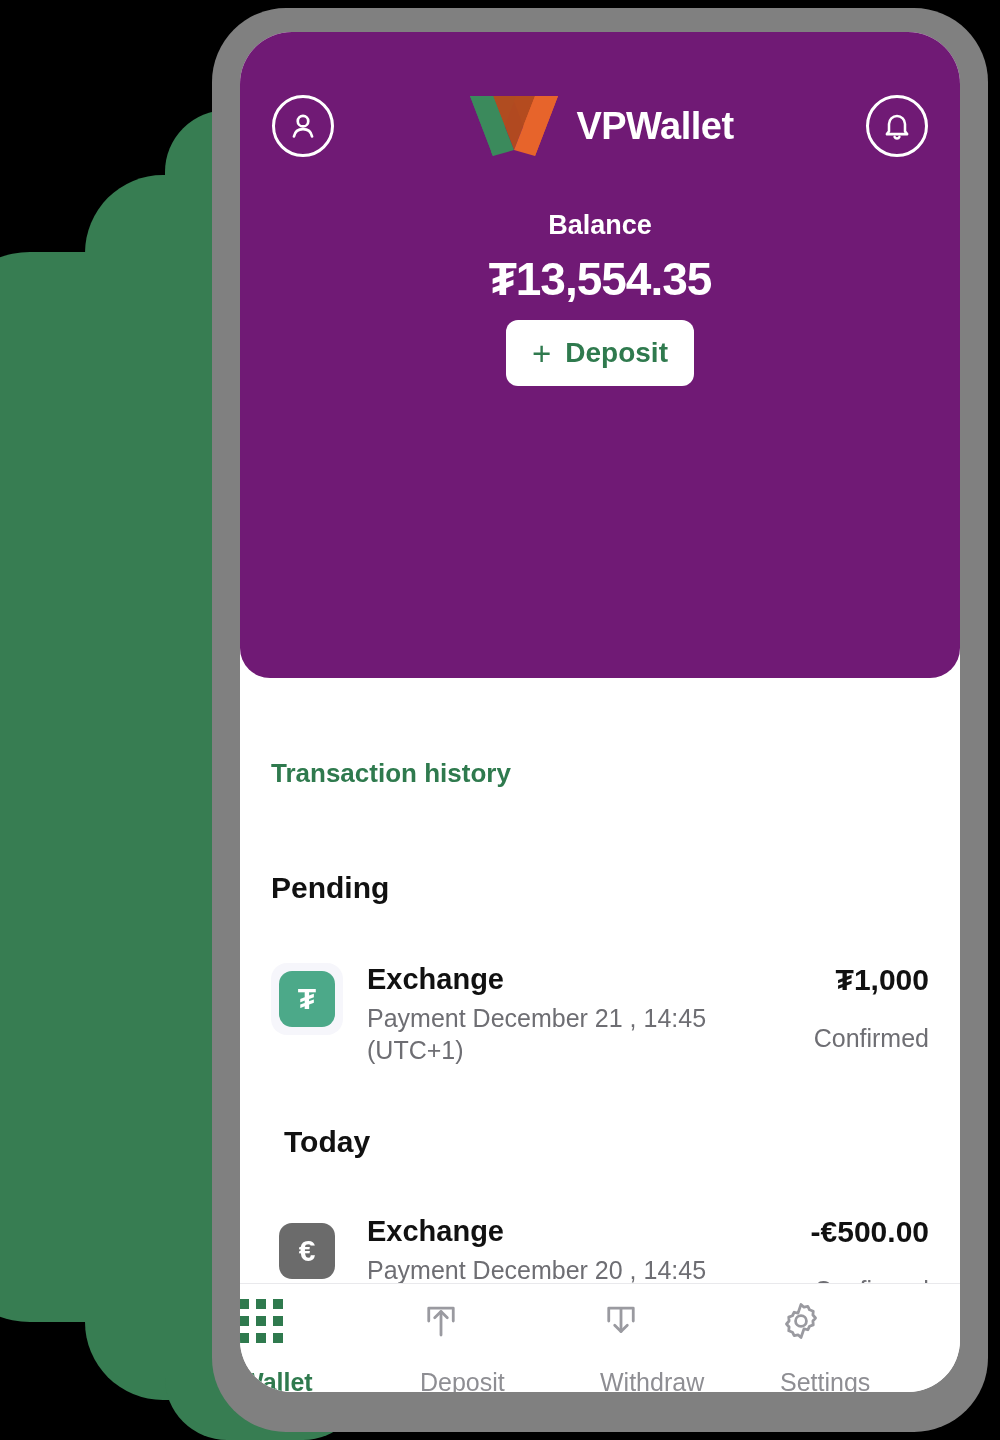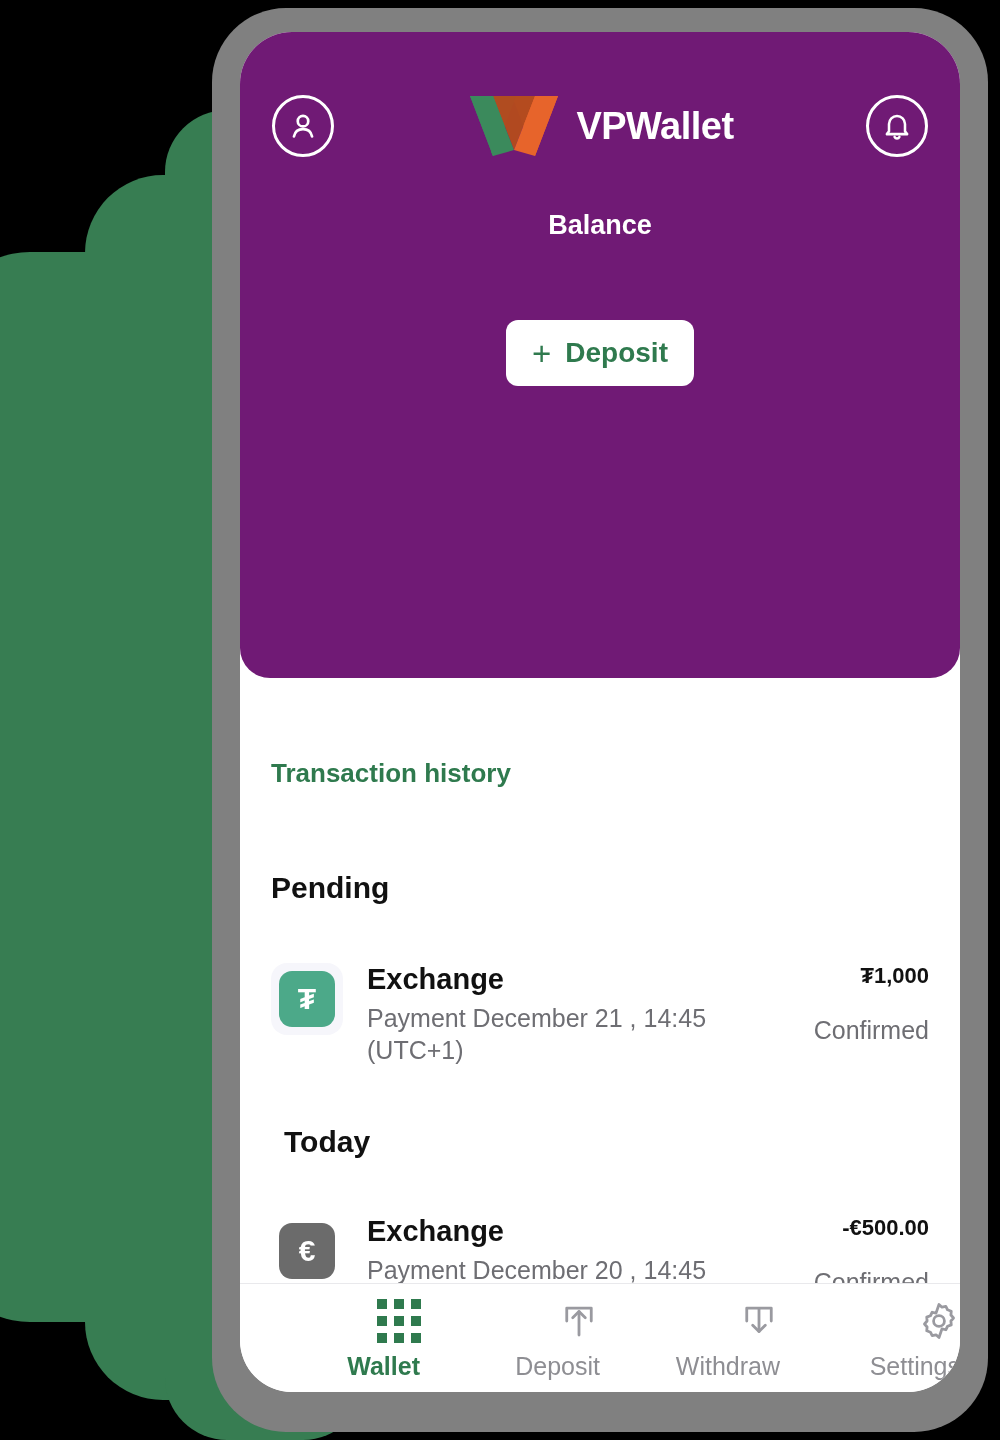--- a/index.html
+++ b/index.html
@@ -209,41 +209,41 @@
   }
   .tx-badge.tether { background: #4CA989; }
   .tx-badge.euro   { background: #6b6b6b; }
   .tx-badge-glyph { color: #ffffff; font-size: 30px; font-weight: bold; line-height: 1; }
 
   .tx-main { flex: 1 1 auto; min-width: 0; }
   .tx-name { color: #111111; font-size: 29px; font-weight: bold; margin-bottom: 6px; }
   .tx-desc { color: #6e6e73; font-size: 25px; line-height: 1.28; }
 
   .tx-right { text-align: right; flex: 0 0 auto; }
-  .tx-amount { color: #111111; font-size: 22px; font-weight: bold; margin-bottom: 8px; white-space: nowrap; }
+  .tx-amount { color: #111111; font-size: 30px; font-weight: bold; margin-bottom: 8px; white-space: nowrap; }
   .tx-status { color: #6e6e73; font-size: 25px; white-space: nowrap; margin-top: 27px; }
 
   
   .tabbar {
     position: absolute;
     left: 0; bottom: 0;
     width: 720px; height: 109px;
     background: #ffffff;
     border-top: 1px solid #e9e9ec;
     display: flex;
     align-items: flex-start;
     padding-top: 16px;
     z-index: 5;
   }
   .tab {
     flex: 1 1 0;
     display: flex;
     flex-direction: column;
-    align-items: flex-end;
-    gap: 10px;
+    align-items: flex-start;
+    gap: 26px;
     cursor: pointer;
   }
   .tab-label { font-size: 25px; color: #8e8e93; }
   .tab.active .tab-label { color: #2F7A4E; font-weight: bold; }
   .tab-icon { width: 42px; height: 42px; display: block; }
 
   .grid-dots { display: grid; grid-template-columns: repeat(3, 10px); gap: 7px; }
   .grid-dots i { width: 10px; height: 10px; background: #2F7A4E; display: block; }
 </style>
 </head>
@@ -285,20 +285,21 @@
 
         <div class="icon-circle">
           <svg width="32" height="32" viewBox="0 0 24 24" fill="none" stroke="#ffffff" stroke-width="1.9" stroke-linecap="round" stroke-linejoin="round">
             <path d="M18 16V10.5a6 6 0 1 0-12 0V16l-1.6 2.1h15.2L18 16z"></path>
             <path d="M10.2 20.2a2 2 0 0 0 3.6 0"></path>
           </svg>
         </div>
       </div>
 
       <div class="balance-label">Balance</div>
+      <div class="balance-amount">₮13,554.35</div>
 
       <button class="deposit-btn">
         <span class="deposit-plus">+</span>
         <span class="deposit-text">Deposit</span>
       </button>
 
     </div>
 
     <div class="tx-section">
 

